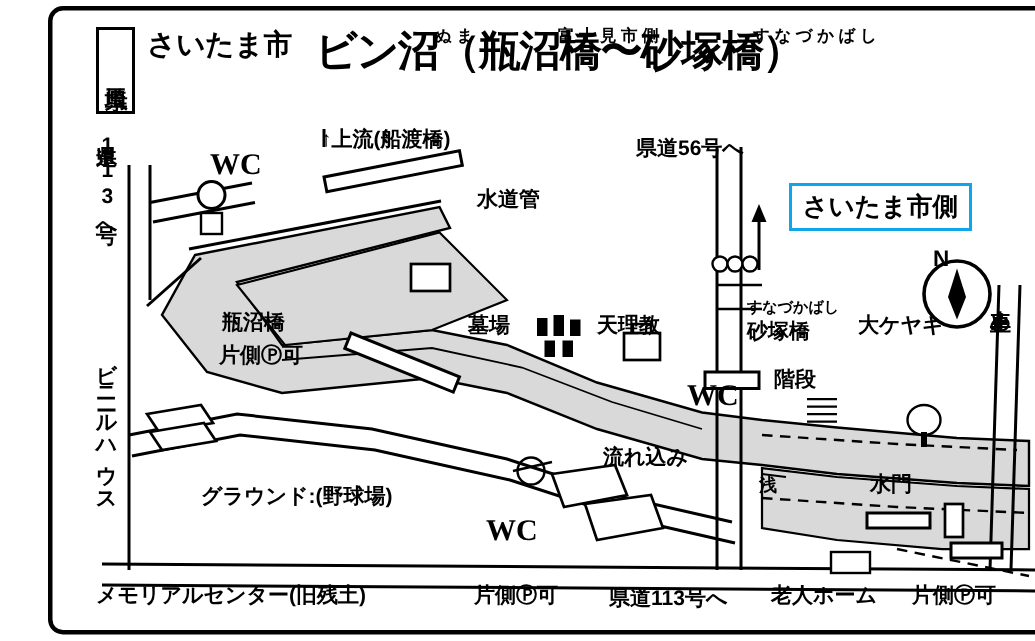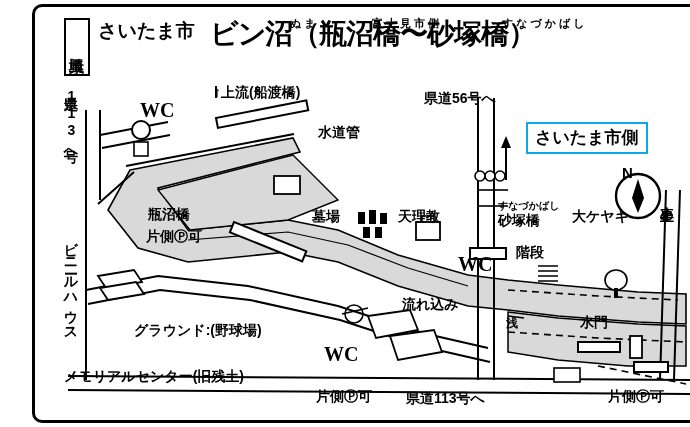--- a/index.html
+++ b/index.html
@@ -307,23 +307,24 @@
 
   <div class="lbl sm" style="left:478px; top:316px;">浅</div>
 
   <div class="lbl" style="left:552px; top:314px;">水門</div>
 
   <div class="lbl" style="left:106px; top:322px;">グラウンド:(野球場)</div>
 
   <div class="lbl wc" style="left:296px; top:342px;">WC</div>
 
 
-  <div class="lbl" style="left:36px; top:368px;">メモリアルセンター(旧残土)</div>
+  <div class="lbl" style="left:36px; top:388px;">メモリアルセンター(旧残土)</div>
 
   <div class="lbl" style="left:288px; top:388px;">片側Ⓟ可</div>
 
   <div class="lbl" style="left:378px; top:390px;">県道113号へ</div>
 
+  <div class="lbl" style="left:486px; top:388px;">老人ホーム</div>
 
   <div class="lbl" style="left:580px; top:388px;">片側Ⓟ可</div>
 
   <div class="lbl" style="left:594px; top:164px; font-size:15px;">N</div>
 </div>
 
 </body></html>

